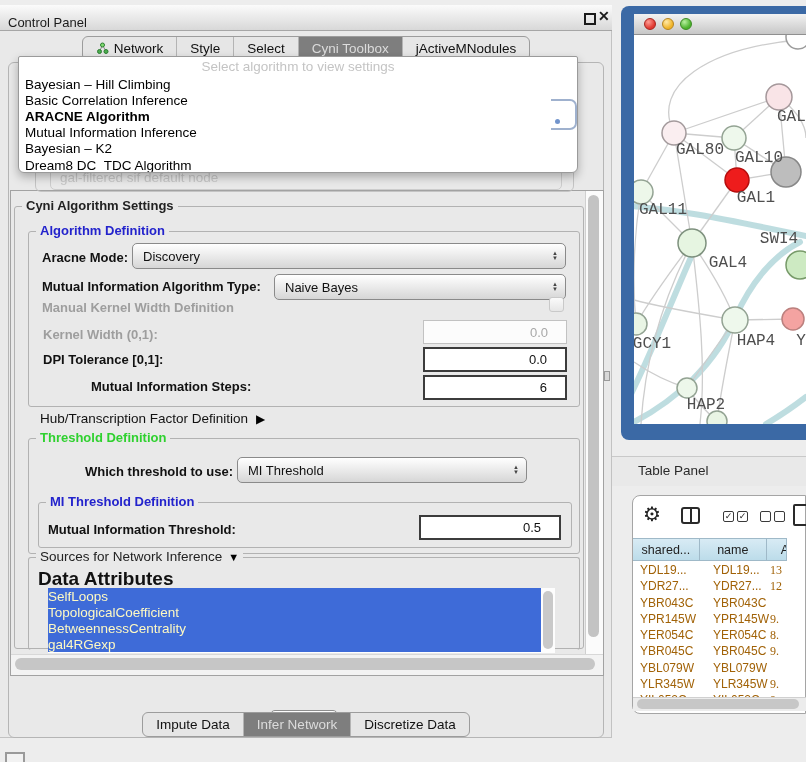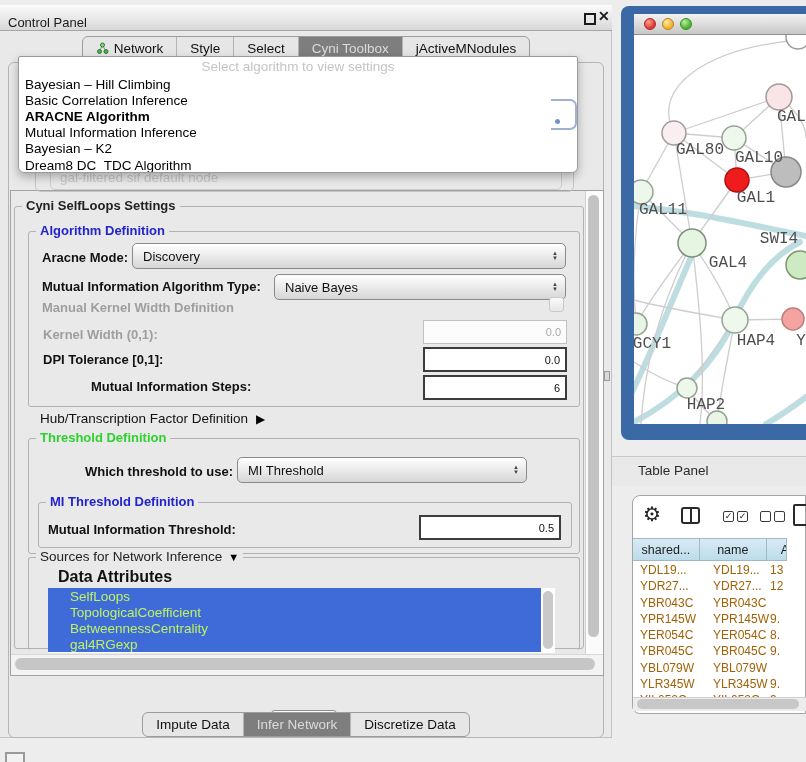--- a/index.html
+++ b/index.html
@@ -49,29 +49,29 @@
   .gtitle.blue{color:#2323cc;}
   .gtitle.green{color:#2fd12f;}
   .lbl{position:absolute;font-size:13px;font-weight:bold;color:#111;white-space:nowrap;}
   .lbl.dim{color:#9e9e9e;}
   .lbl.plain{font-weight:normal;font-size:13.5px;}
   .combo{position:absolute;height:26px;border:1px solid #8a8a8a;border-radius:5px;
          background:linear-gradient(#ffffff,#d6d6d6);font-size:13px;color:#111;display:flex;align-items:center;
          padding-left:10px;box-sizing:border-box;}
   .stepper{position:absolute;right:7px;top:50%;transform:translateY(-50%);display:flex;flex-direction:column;
            align-items:center;font-size:6px;line-height:5px;color:#444;}
-  .field{position:absolute;box-sizing:border-box;background:#fff;border:2px solid #3c3c3c;font-size:11px;color:#111;
-         display:flex;align-items:center;justify-content:flex-end;padding:0 5px;}
+  .field{position:absolute;box-sizing:border-box;background:#fff;border:2px solid #3c3c3c;font-size:13px;color:#111;
+         display:flex;align-items:center;justify-content:flex-end;padding:0 18px;}
   .field.disabled{border:1px solid #c2c2c2;color:#a8a8a8;background:#fcfcfc;}
   .checkbox{position:absolute;width:15px;height:15px;border:1.5px solid #c9c9c9;border-radius:3px;
             background:linear-gradient(#fafafa,#e6e6e6);box-sizing:border-box;}
   .arrow-right{display:inline-block;margin-left:8px;font-size:12px;color:#000;}
   .arrow-down{display:inline-block;margin-left:6px;font-size:11px;color:#000;}
   .attr-list{position:absolute;left:48px;top:588px;width:507px;height:65px;background:#fff;overflow:hidden;}
-  .attr-item{height:16px;background:#3e6bd8;color:#bef264;font-size:13.5px;padding-left:22px;display:flex;align-items:center;}
+  .attr-item{height:16px;background:#3e6bd8;color:#fef9c3;font-size:13.5px;padding-left:0;display:flex;align-items:center;}
   .attr-scroll{position:absolute;left:541px;top:588px;width:14px;height:65px;background:#fdfdfd;}
   .attr-thumb{position:absolute;left:543px;top:591px;width:10px;height:58px;background:#c9c9c9;border-radius:5px;}
   .apply-btn{position:absolute;left:270px;top:679px;width:68px;height:23px;border:1px solid #8e8e8e;border-radius:5px;
              background:linear-gradient(#ffffff,#dadada);font-size:13.5px;color:#111;display:flex;align-items:center;
              justify-content:center;box-sizing:border-box;margin-top:31px;}
   
   .splitter-mark{position:absolute;left:604px;top:371px;width:6px;height:10px;background:#d8d8d8;border:1px solid #9a9a9a;box-sizing:border-box;}
   
   .net-frame{position:absolute;left:621px;top:6px;width:185px;height:434px;background:#3b69a5;border-radius:8px 0 0 8px;}
   .net-titlebar{position:absolute;left:634px;top:14px;width:172px;height:21px;
@@ -96,21 +96,21 @@
             font-size:9px;line-height:9px;color:#222;text-align:center;}
   .doc-icon{position:absolute;left:793px;top:504px;width:15px;height:22px;border:2px solid #2a2a2a;border-radius:2px;box-sizing:border-box;}
   .tbl-header{position:absolute;left:633px;top:538px;width:154px;height:23px;display:flex;
               border-top:1px solid #9fb9c8;border-bottom:1px solid #9fb9c8;box-sizing:border-box;}
   .th{box-sizing:border-box;border-right:1px solid #9fb9c8;display:flex;align-items:center;justify-content:center;
       font-size:12.5px;color:#222;background:linear-gradient(#d8ebf4,#bcdcea);overflow:hidden;}
   .th.left{justify-content:flex-start;padding-left:14px;}
   .tbl-rows{position:absolute;left:633px;top:562px;width:173px;height:135px;overflow:hidden;}
   .trow{position:relative;height:16.3px;font-size:12px;color:#a16207;padding-left:6px;}
   .trow span{position:absolute;top:1px;white-space:nowrap;}
-  .c1{left:7px;} .c2{left:80px;} .c3{left:137px;}
+  .c1{left:7px;} .c2{left:80px;} .c3{left:137px;font-family:Liberation Serif, serif;}
   .tbl-hscroll{position:absolute;left:633px;top:697px;width:173px;height:14px;background:#ececec;border-top:1px solid #d0d0d0;box-sizing:border-box;}
   .tbl-hthumb{position:absolute;left:637px;top:699px;width:162px;height:10px;background:#c7c7c7;border-radius:5px;}
   
   .corner-frag{position:absolute;left:5px;top:752px;width:20px;height:12px;border:2px solid #9a9a9a;border-bottom:none;background:#f2f2f2;box-sizing:border-box;}
 </style>
 </head>
 <body>
 
 <div class="screen">
 
@@ -171,21 +171,21 @@
       <div class="dot"></div>
     </div>
 
   <div class="scrollpane"></div>
   <div class="vscroll"></div>
   <div class="vthumb"></div>
   <div class="hscroll"></div>
   <div class="hthumb"></div>
 
   <div class="group" style="left:14px;top:206px;width:568px;height:441px;">
-    <span class="gtitle">Cyni SelfLoops Settings</span>
+    <span class="gtitle">Cyni Algorithm Settings</span>
   </div>
 
   <div class="group" style="left:28px;top:231px;width:550px;height:174px;">
     <span class="gtitle blue">Algorithm Definition</span>
   </div>
   <span class="lbl" style="left:42px;top:250px;">Aracne Mode:</span>
   <div class="combo" style="left:132px;top:243px;width:434px;">
     <span>Discovery</span>
     <span class="stepper">
         <span>▲</span>
@@ -236,21 +236,21 @@
   <span class="lbl" style="left:48px;top:522px;">Mutual Information Threshold:</span>
   <div class="field" style="left:419px;top:515px;width:142px;height:25px;">
     <span>0.5</span>
   </div>
 
   <div class="group" style="left:28px;top:557px;width:550px;height:92px;border-bottom:none;">
     <span class="gtitle" style="font-weight:normal;font-size:13.5px;">
       <span>Sources for Network Inference</span><span class="arrow-down">▼</span>
     </span>
   </div>
-  <span class="lbl" style="left:38px;top:568px;font-size:16px;margin-left:20px;">Data Attributes</span>
+  <span class="lbl" style="left:38px;top:568px;font-size:19px;">Data Attributes</span>
   <div class="attr-list" id="attr-list">
       <div class="attr-item">SelfLoops</div>
       <div class="attr-item">TopologicalCoefficient</div>
       <div class="attr-item">BetweennessCentrality</div>
       <div class="attr-item">gal4RGexp</div>
     </div>
   <div class="attr-scroll"></div>
   <div class="attr-thumb"></div>
 
   <div class="apply-btn">Apply</div>

